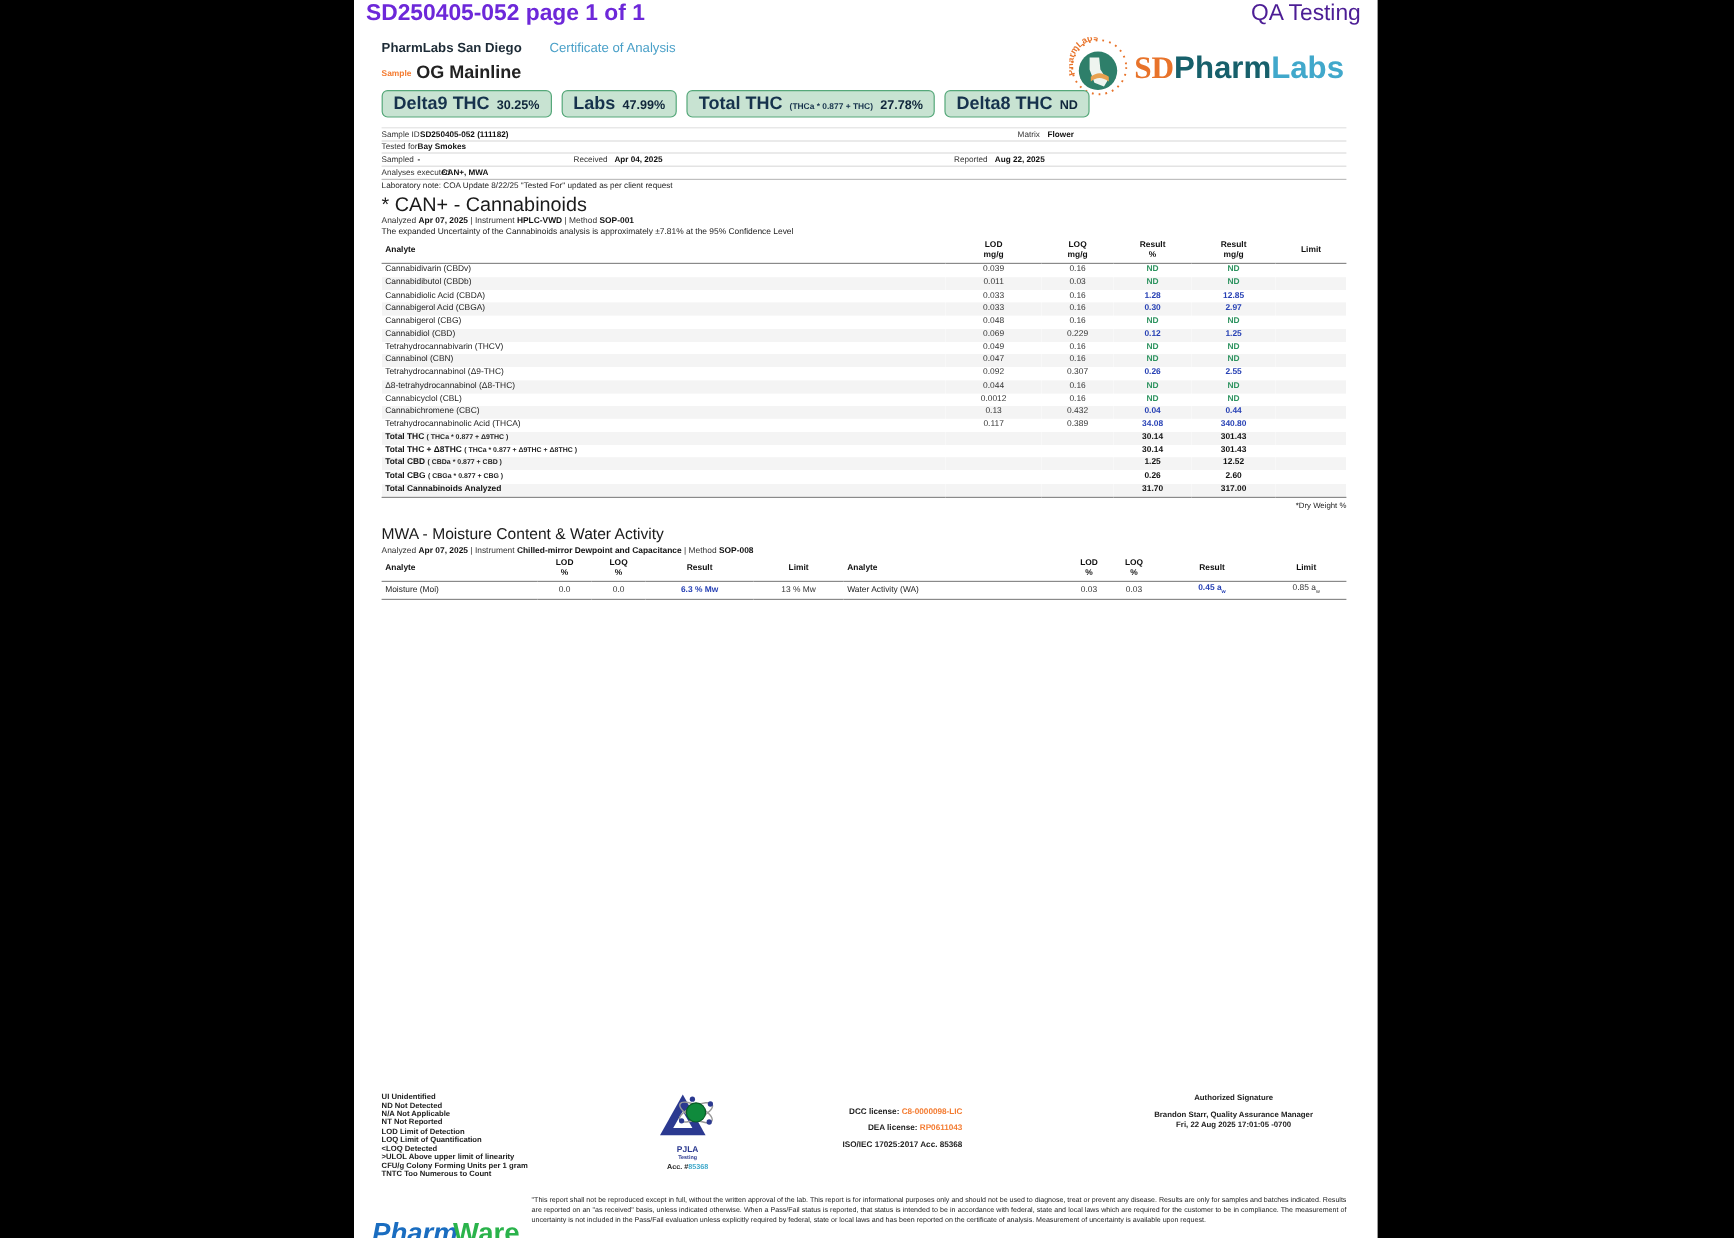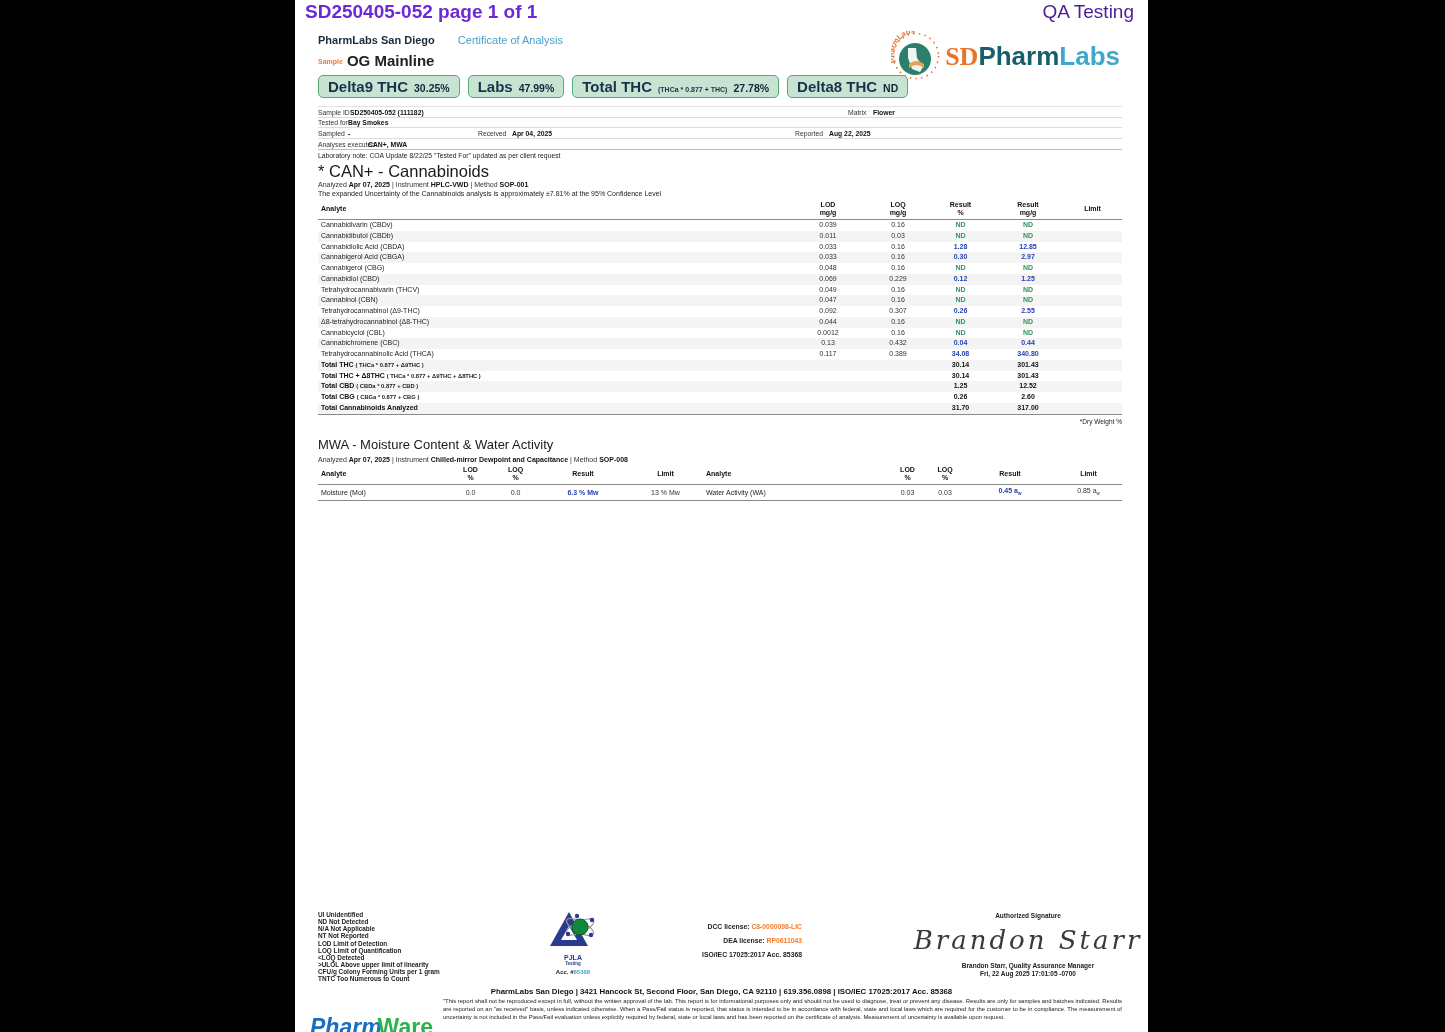--- a/index.html
+++ b/index.html
@@ -543,32 +543,30 @@
   </div>
 
   <div class="licenses">
     <div class="nw"><span class="lic-label">DCC license:</span> <span class="lic-val">C8-0000098-LIC</span></div>
     <div class="nw"><span class="lic-label">DEA license:</span> <span class="lic-val">RP0611043</span></div>
     <div class="lic-iso nw">ISO/IEC 17025:2017 Acc. 85368</div>
   </div>
 
   <div class="sig-block">
     <div class="sig-title">Authorized Signature</div>
-    <div class="sig-script nw">Brandon Starr</div>
     <div class="sig-name nw">Brandon Starr, Quality Assurance Manager</div>
     <div class="sig-date nw">Fri, 22 Aug 2025 17:01:05 -0700</div>
   </div>
 
   <div class="pharmware">
     <div class="pw-row">
       <span class="pw-pharm">Pharm</span>
       <svg class="pw-pulse" width="14" height="22" viewBox="0 0 14 22">
         <polyline points="0,18 4,4 7,19 10,2 14,18" fill="none" stroke="#1a6dc0" stroke-width="2"></polyline>
       </svg>
       <span class="pw-ware">Ware</span>
     </div>
     <div class="pw-tag nw">LABORATORY LIMS &amp; ELN</div>
   </div>
 
-  <div class="addr nw">PharmLabs San Diego | 3421 Hancock St, Second Floor, San Diego, CA 92110 | 619.356.0898 | ISO/IEC 17025:2017 Acc. 85368</div>
   <div class="disclaimer">"This report shall not be reproduced except in full, without the written approval of the lab. This report is for informational purposes only and should not be used to diagnose, treat or prevent any disease. Results are only for samples and batches indicated. Results are reported on an "as received" basis, unless indicated otherwise. When a Pass/Fail status is reported, that status is intended to be in accordance with federal, state and local laws which are required for the customer to be in compliance. The measurement of uncertainty is not included in the Pass/Fail evaluation unless explicitly required by federal, state or local laws and has been reported on the certificate of analysis. Measurement of uncertainty is available upon request.</div>
 
 </div>
 
 </body></html>

